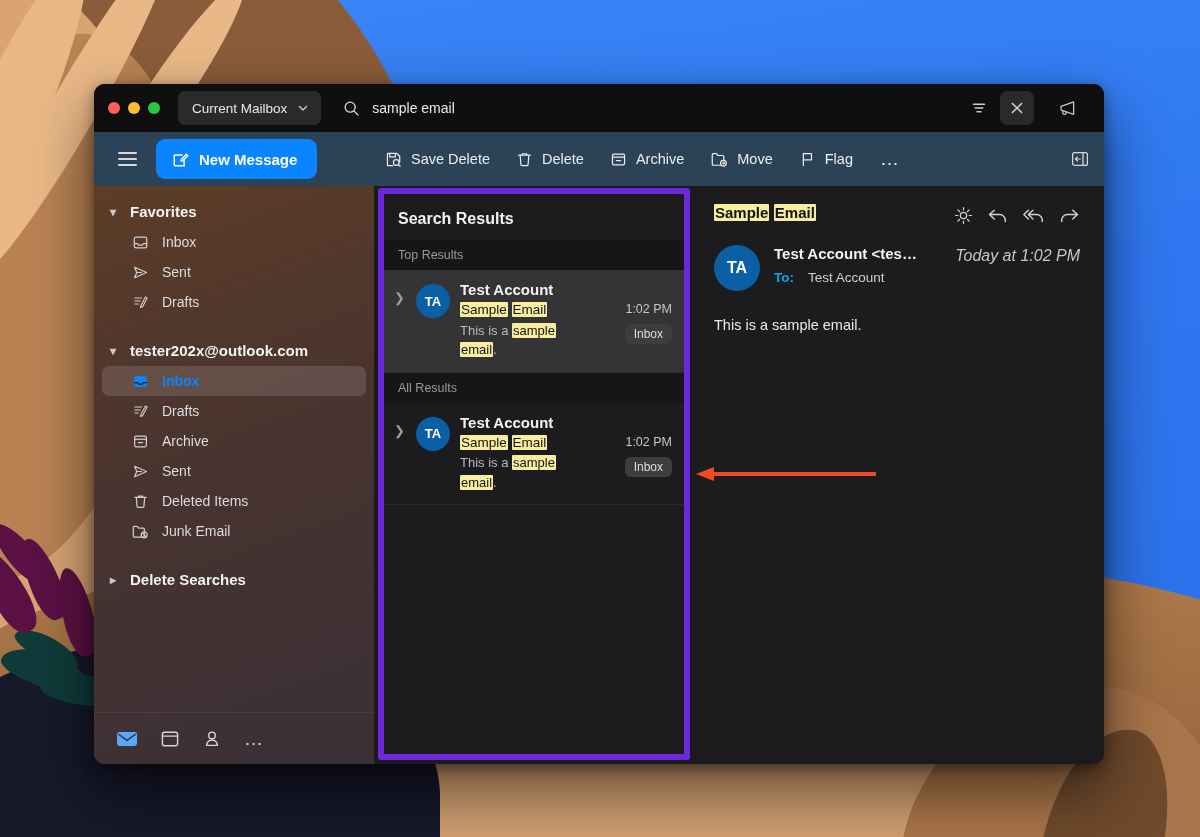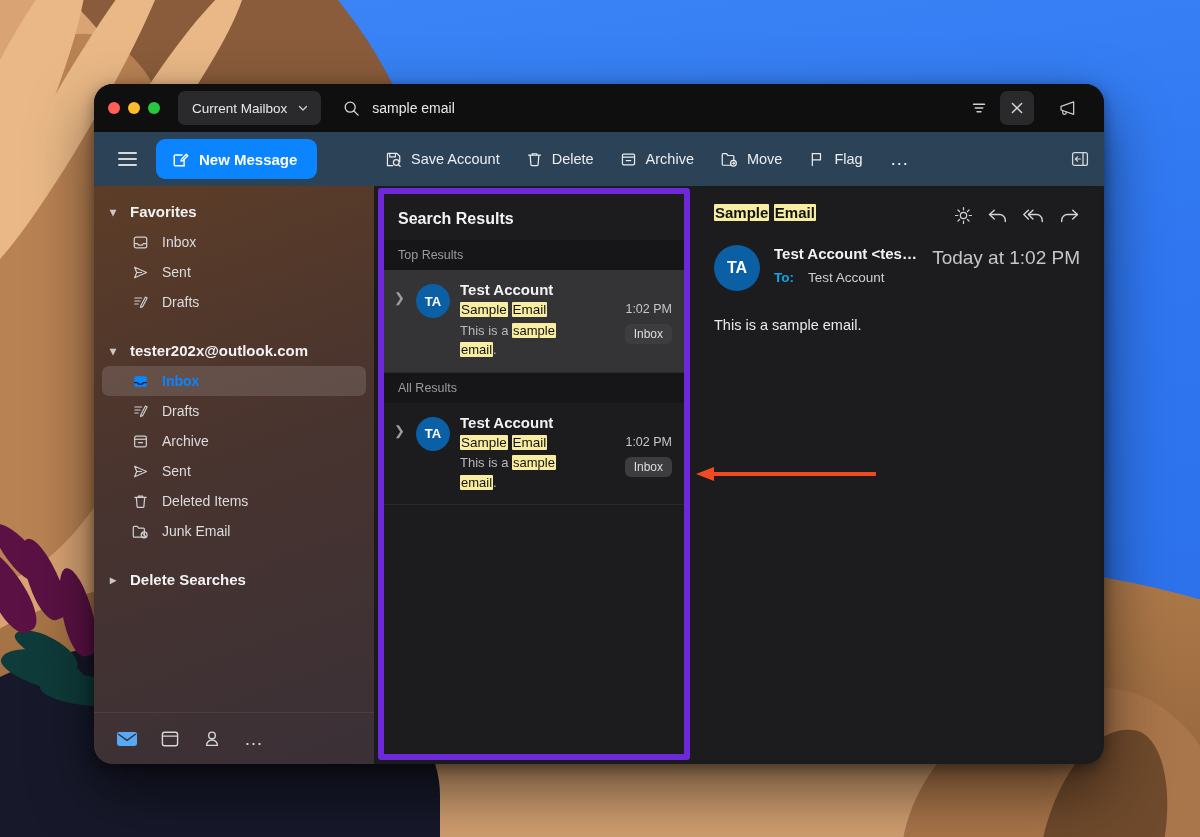--- a/index.html
+++ b/index.html
@@ -81,21 +81,21 @@
   .b3 { left: 62px;  bottom: 180px; width: 30px; height: 90px; transform: rotate(-14deg); }
   .b4 { left: 5px;   bottom: 250px; width: 26px; height: 70px; transform: rotate(-40deg); }
   .l1 { left: 0px;   bottom: 150px; width: 90px; height: 34px; transform: rotate(18deg); }
   .l2 { left: 40px;  bottom: 132px; width: 86px; height: 30px; transform: rotate(8deg); }
   .l3 { left: 12px;  bottom: 176px; width: 70px; height: 24px; transform: rotate(28deg); }
 
   
   #window {
     position: absolute;
     left: 94px; top: 84px; width: 1010px; height: 680px;
-    border-radius: 19px;
+    border-radius: 11px;
     overflow: hidden;
     box-shadow: 0 26px 60px rgba(0,0,0,.55), 0 4px 14px rgba(0,0,0,.4);
     background: #1b1b1d;
     display: flex; flex-direction: column;
   }
 
   
   #titlebar {
     height: 48px; background: #0f0f10;
     display: flex; align-items: center;
@@ -252,21 +252,21 @@
   #read-actions { margin-left: auto; display: flex; align-items: center; gap: 14px; color: #d3d3d6; padding-top: 2px; }
   #read-meta { display: flex; gap: 14px; margin-top: 16px; align-items: flex-start; }
   #read-avatar {
     width: 46px; height: 46px; border-radius: 50%; background: #0b5fa5;
     color: #fff; display: flex; align-items: center; justify-content: center;
     font-size: 16px; font-weight: 600; flex: 0 0 46px;
   }
   #read-sender { color: #f2f2f3; font-size: 15px; font-weight: 700; }
   #read-to { margin-top: 8px; font-size: 13.5px; color: #cfcfd2; display: flex; gap: 14px; }
   #read-to b { color: #0ea5e9; }
-  #read-date { margin-left: auto; color: #c6c6ca; font-size: 19px; padding-top: 2px; white-space: nowrap; }
+  #read-date { margin-left: auto; color: #c6c6ca; font-size: 16px; padding-top: 2px; white-space: nowrap; font-style: italic; }
   #read-body { margin-top: 26px; color: #eaeaec; font-size: 14.5px; }
 
   
   #arrow { position: absolute; left: 694px; top: 466px; width: 182px; height: 16px; }
 </style>
 </head>
 <body>
 
 <div id="desktop">
   <div class="wp dune-a"></div>
@@ -353,21 +353,21 @@
 
       <div id="ab-actions">
         <div class="ab-btn">
           <svg width="17" height="17" viewBox="0 0 18 18">
             <path d="M2.6 2.6h10l3 3v6.2" fill="none" stroke="#eceef0" stroke-width="1.3" stroke-linejoin="round"></path>
             <path d="M2.6 2.6v12.8h6.1" fill="none" stroke="#eceef0" stroke-width="1.3" stroke-linejoin="round"></path>
             <path d="M5 2.6v3.6h6V2.6" fill="none" stroke="#eceef0" stroke-width="1.2"></path>
             <circle cx="11.9" cy="12.2" r="3" fill="none" stroke="#eceef0" stroke-width="1.3"></circle>
             <path d="M14.1 14.4 L16 16.2" stroke="#eceef0" stroke-width="1.3" stroke-linecap="round"></path>
           </svg>
-          <span>Save Account</span>
+          <span>Save Delete</span>
         </div>
 
         <div class="ab-btn">
           <svg width="17" height="17" viewBox="0 0 18 18">
             <path d="M2.8 4.4h12.4" stroke="#eceef0" stroke-width="1.3" stroke-linecap="round"></path>
             <path d="M6.6 4.4V2.9h4.8v1.5" fill="none" stroke="#eceef0" stroke-width="1.3" stroke-linejoin="round"></path>
             <path d="M4.4 4.4l.8 10.2a1 1 0 0 0 1 .9h5.6a1 1 0 0 0 1-.9l.8-10.2" fill="none" stroke="#eceef0" stroke-width="1.3" stroke-linejoin="round"></path>
           </svg>
           <span>Delete</span>
         </div>

